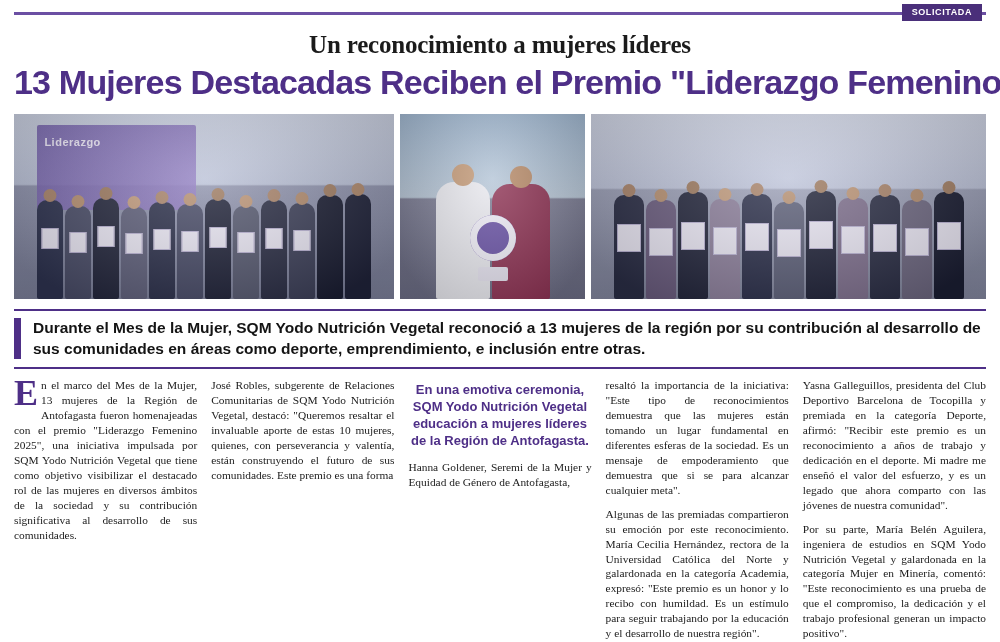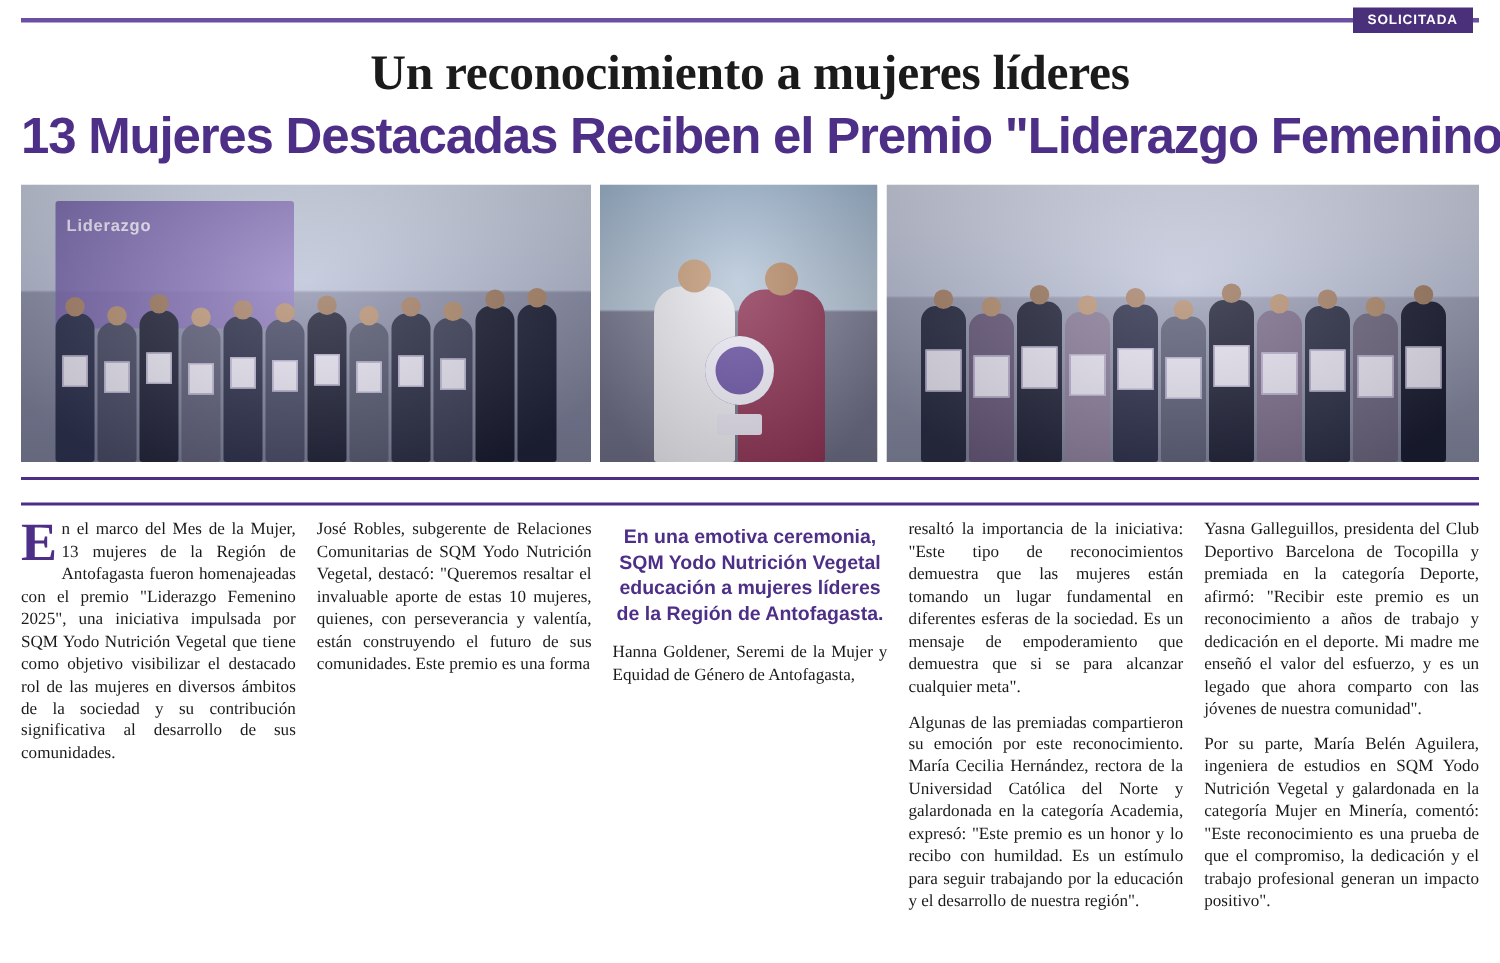--- a/index.html
+++ b/index.html
@@ -16,21 +16,21 @@
     width:1000px;height:642px;
     box-sizing:border-box;
     padding:0 14px;
   }
 
   
   .topbar{
     position:relative;
     height:18px;
     display:flex;
-    align-items:center;
+    align-items:flex-start;
     justify-content:flex-end;
     margin-top:4px;
   }
   .topbar-rule{
     position:absolute;
     left:0;right:0;top:8px;
     height:3px;
     background:#6b4fa3;
   }
   .solicitada{
@@ -43,21 +43,21 @@
     letter-spacing:.6px;
     padding:2px 10px 2px 10px;
     margin-right:4px;
     line-height:13px;
   }
 
   
   .kicker{
     text-align:center;
     font-family:"Liberation Serif", serif;
-    font-size:33px;
+    font-size:25px;
     font-weight:bold;
     color:#1b1b1b;
     margin-top:9px;
     letter-spacing:-0.2px;
   }
   .headline{
     text-align:center;
     font-family:"Liberation Sans", sans-serif;
     font-size:34px;
     font-weight:bold;
@@ -359,20 +359,21 @@
             <span class="plaque" style="width:22px;height:26px"></span>
           </div>
       </div>
       <div class="spotlight"></div>
     </div>
 
   </div>
 
   <div class="leadbox">
     <div class="leadbar"></div>
+    <div class="leadtext">Durante el Mes de la Mujer, SQM Yodo Nutrición Vegetal reconoció a 13 mujeres de la región por su contribución al desarrollo de sus comunidades en áreas como deporte, emprendimiento, e inclusión entre otras.</div>
   </div>
 
   <div class="body-cols">
 
     <div class="col">
       <p class="dropcap">En el marco del Mes de la Mujer, 13 mujeres de la Región de Antofagasta fueron homenajeadas con el premio "Liderazgo Femenino 2025", una iniciativa impulsada por SQM Yodo Nutrición Vegetal que tiene como objetivo visibilizar el destacado rol de las mujeres en diversos ámbitos de la sociedad y su contribución significativa al desarrollo de sus comunidades.</p>
     </div>
 
     <div class="col">
       <p>José Robles, subgerente de Relaciones Comunitarias de SQM Yodo Nutrición Vegetal, destacó: "Queremos resaltar el invaluable aporte de estas 10 mujeres, quienes, con perseverancia y valentía, están construyendo el futuro de sus comunidades. Este premio es una forma</p>

